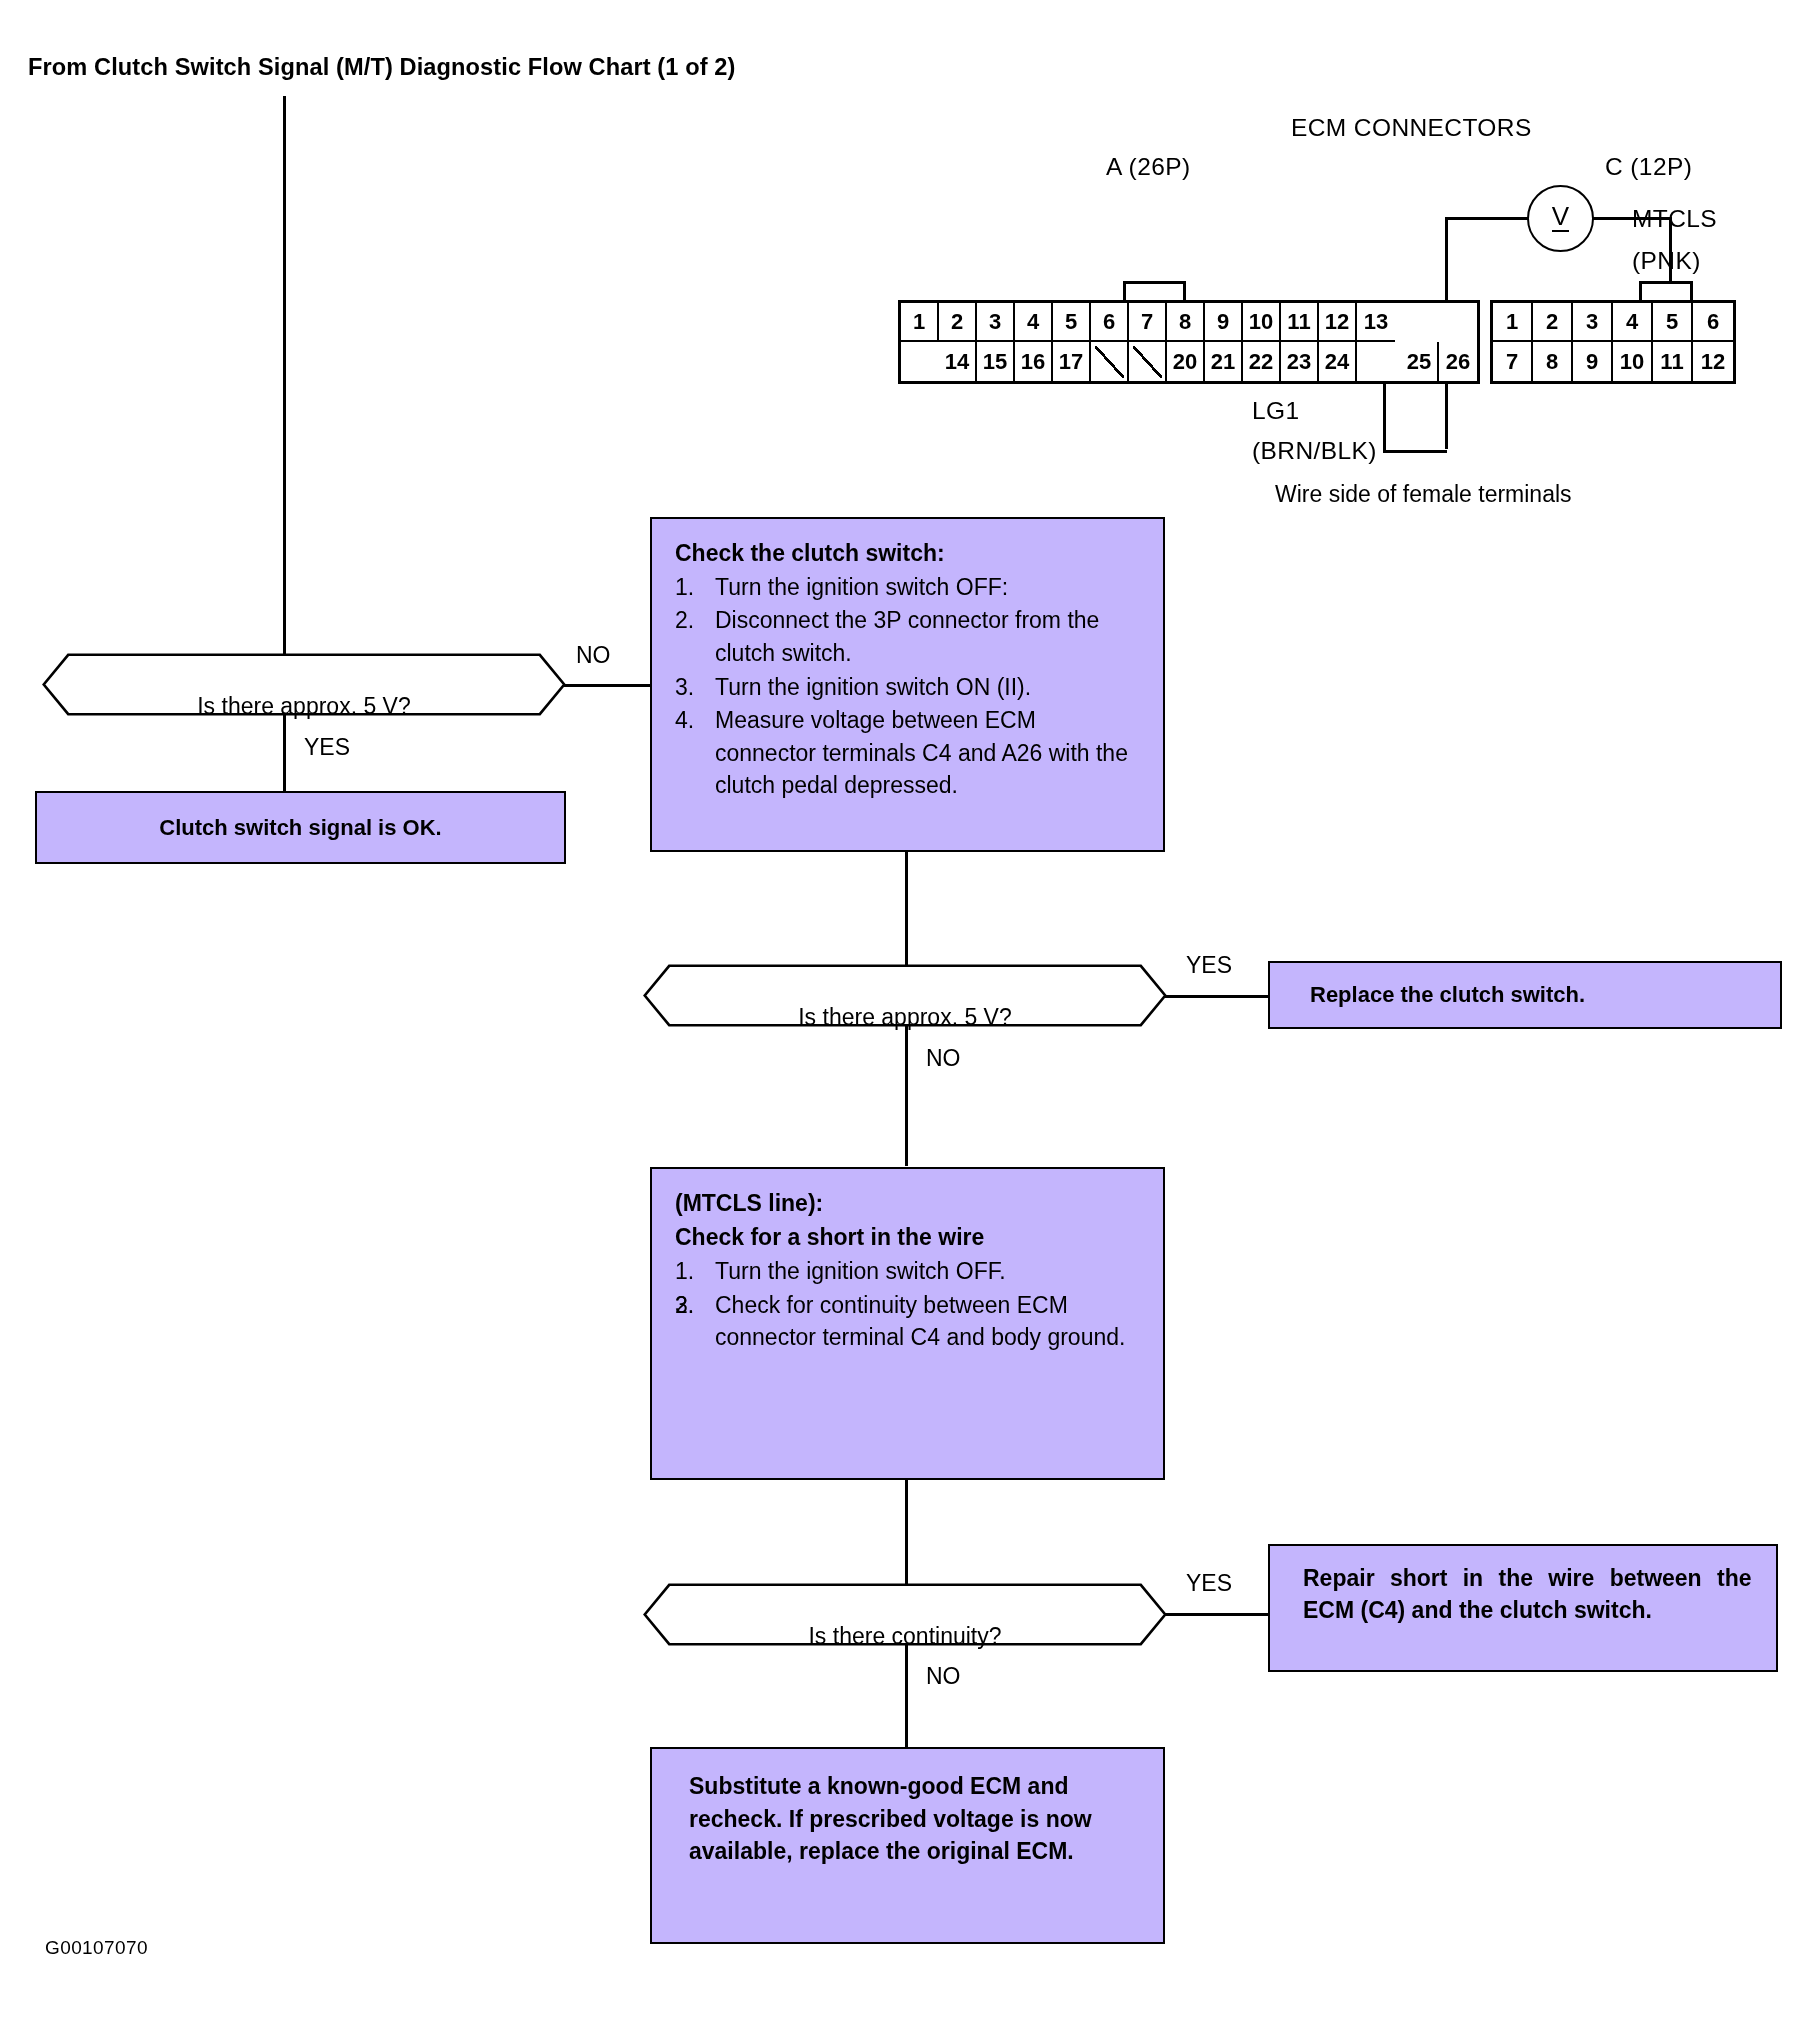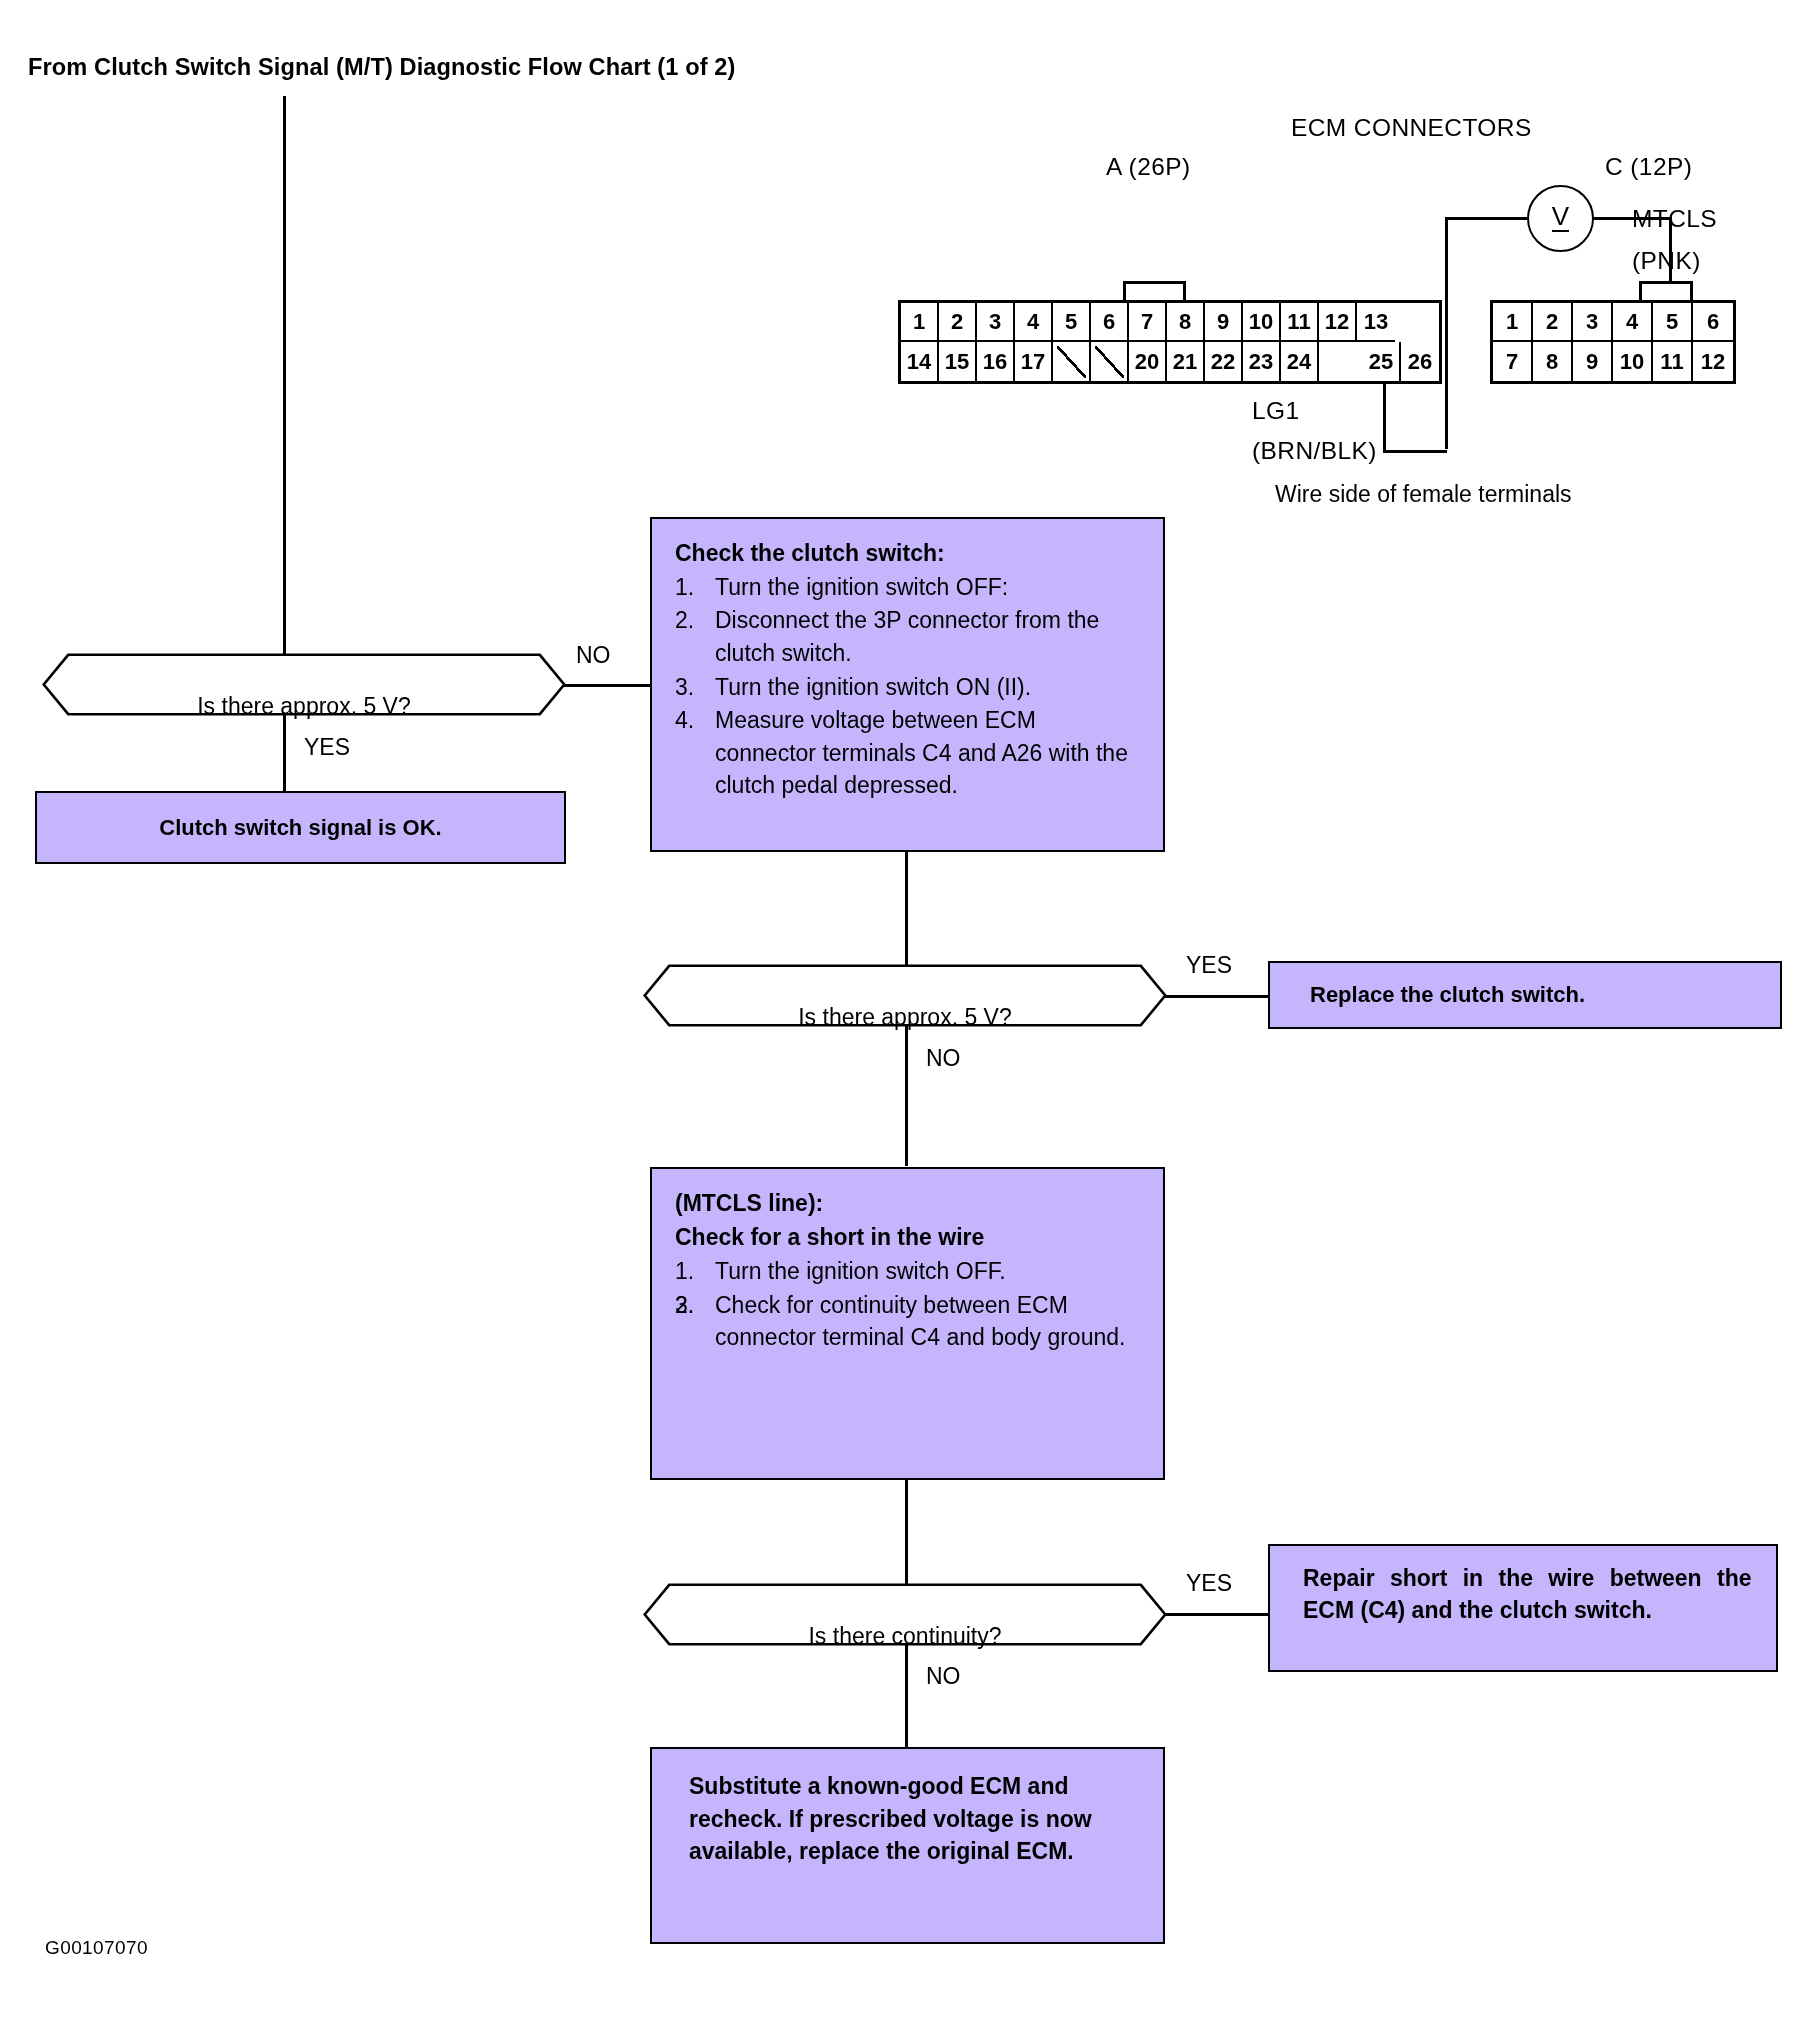--- a/index.html
+++ b/index.html
@@ -224,21 +224,21 @@
       <div class="cell" style="width:38px;height:39px;">6</div>
       <div class="cell" style="width:38px;height:39px;">7</div>
       <div class="cell" style="width:38px;height:39px;">8</div>
       <div class="cell" style="width:38px;height:39px;">9</div>
       <div class="cell" style="width:38px;height:39px;">10</div>
       <div class="cell" style="width:38px;height:39px;">11</div>
       <div class="cell" style="width:38px;height:39px;">12</div>
       <div class="cell" style="width:38px;height:39px;">13</div>
     </div>
     <div class="conn-row">
-      <div class="cell" style="width:38px;height:39px;">14</div>
+      <div class="cell" style="width:38px;height:39px;margin-left:38px;">14</div>
       <div class="cell" style="width:38px;height:39px;">15</div>
       <div class="cell" style="width:38px;height:39px;">16</div>
       <div class="cell" style="width:38px;height:39px;">17</div>
       <div class="cell blank" style="width:38px;height:39px;"></div>
       <div class="cell blank" style="width:38px;height:39px;"></div>
       <div class="cell" style="width:38px;height:39px;">20</div>
       <div class="cell" style="width:38px;height:39px;">21</div>
       <div class="cell" style="width:38px;height:39px;">22</div>
       <div class="cell" style="width:38px;height:39px;">23</div>
       <div class="cell" style="width:38px;height:39px;">24</div>

